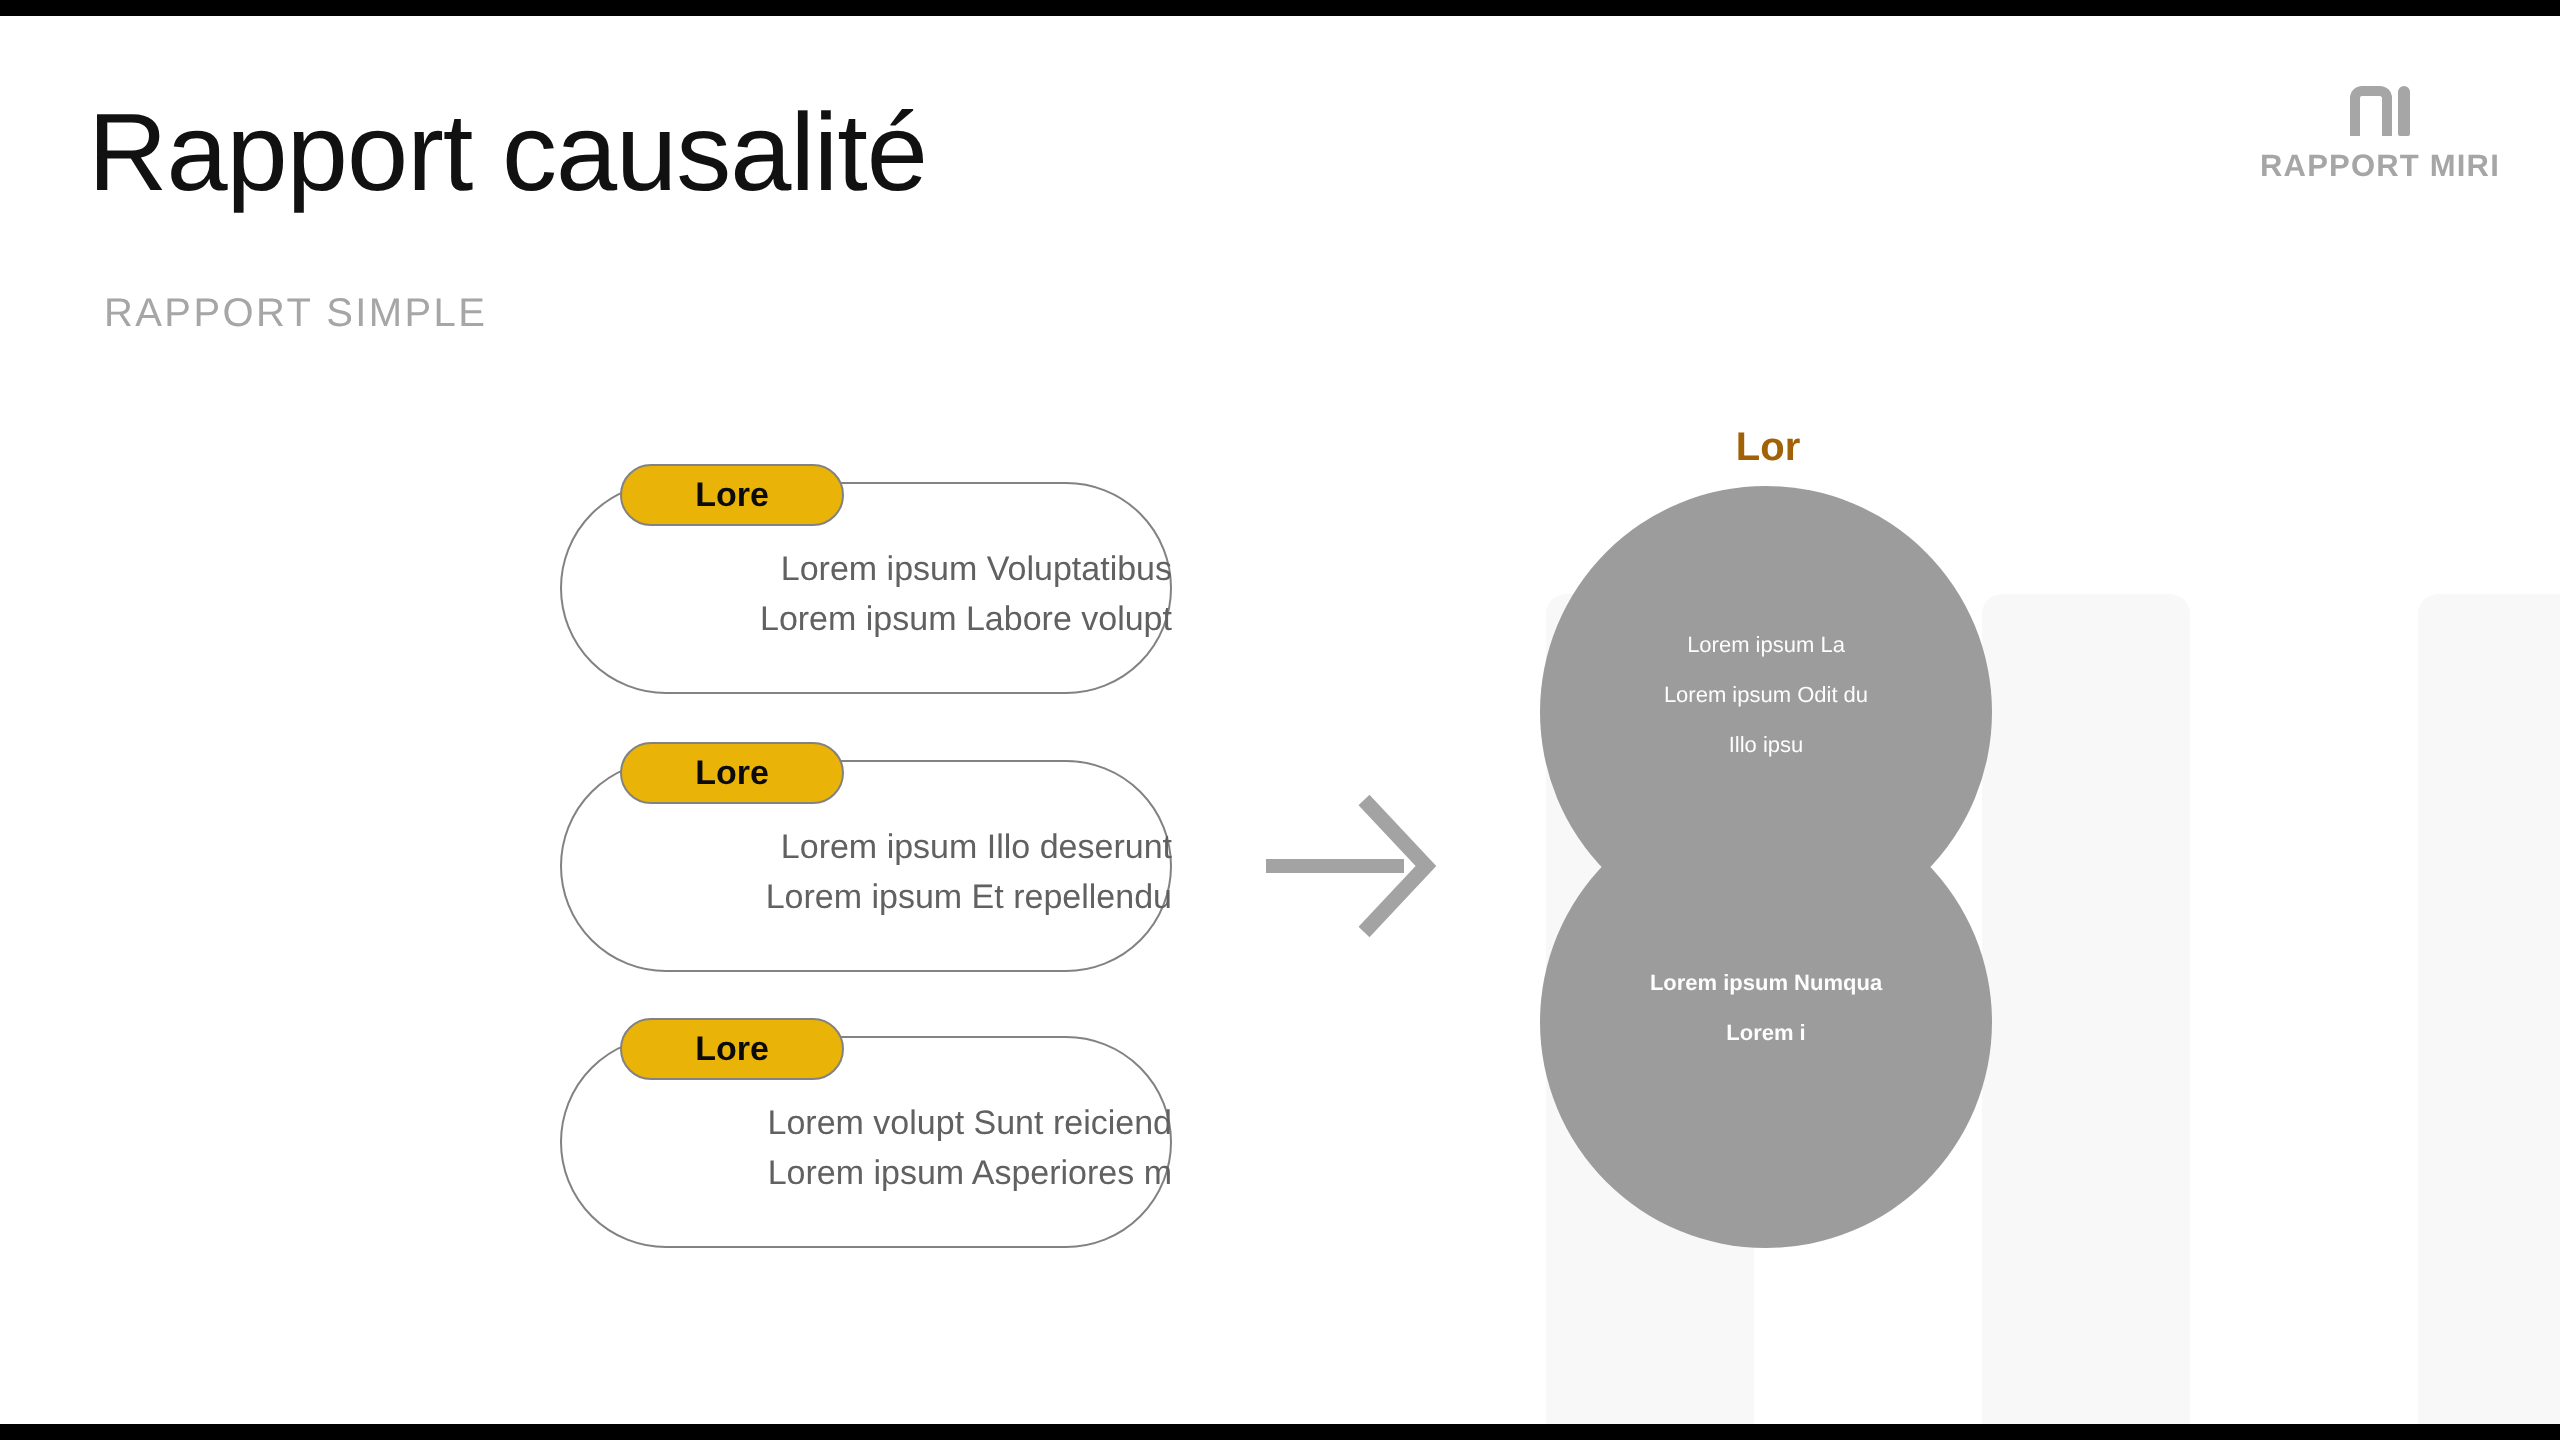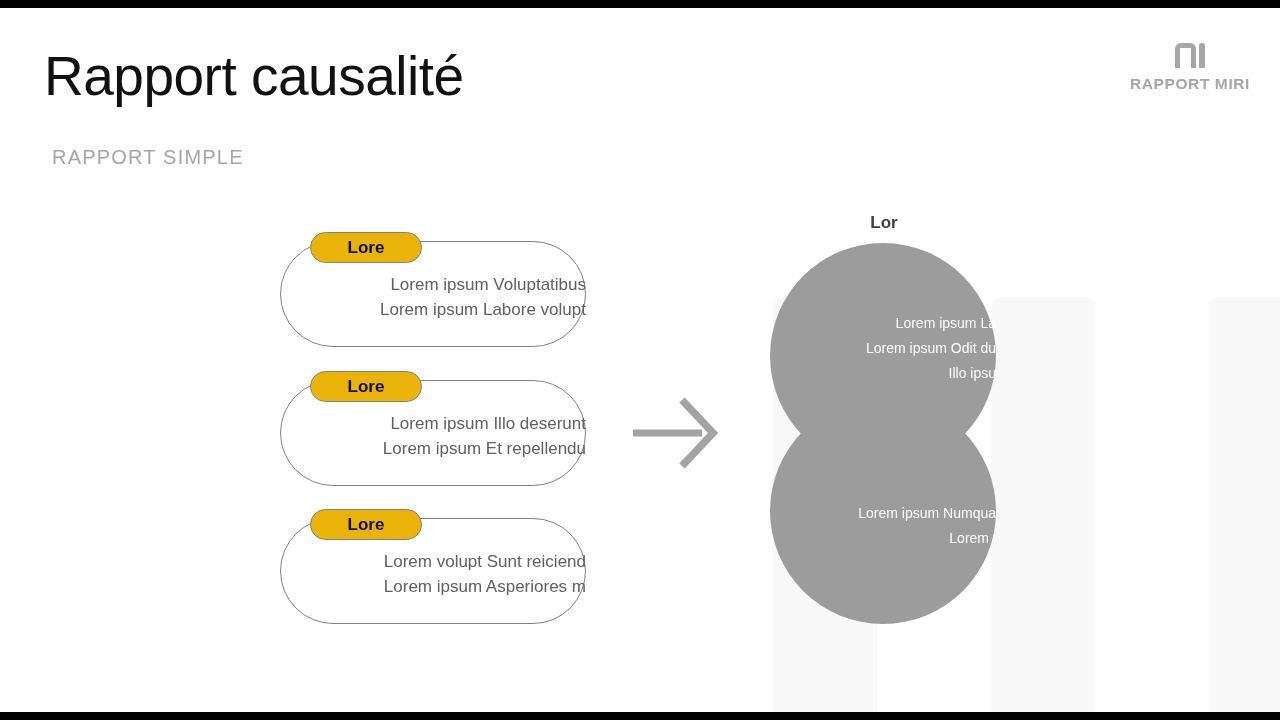--- a/index.html
+++ b/index.html
@@ -42,29 +42,29 @@
             display:flex;align-items:center;justify-content:center;
             font-size:17px;font-weight:700;color:#0b0b0b;z-index:2;}
   .pill-body{position:absolute;left:0;right:0;top:31px;text-align:right;
              font-size:17px;line-height:25px;color:var(--body-text,#616161);}
 
   
   .arrow{position:absolute;left:630px;top:394px;color:var(--arrow,#a3a3a3);}
 
   
   .effect-label{position:absolute;left:834px;top:213px;width:100px;text-align:center;
-                font-size:17px;font-weight:700;color:#404040;}
+                font-size:20px;font-weight:700;color:#a16207;}
   .circle{position:absolute;width:226px;height:226px;border-radius:50%;
           background:var(--circle-fill,#9c9c9c);}
   .circle.c1{left:770px;top:243px;}
   .circle.c2{left:770px;top:398px;}
-  .circle-text{position:absolute;left:0;right:0;text-align:right;
-               font-size:14px;line-height:25px;color:var(--circle-text,#fdfdfd);}
+  .circle-text{position:absolute;left:0;right:0;text-align:center;
+               font-size:11px;line-height:25px;color:var(--circle-text,#fdfdfd);}
   .circle.c1 .circle-text{top:68px;}
-  .circle.c2 .circle-text{top:103px;}
+  .circle.c2 .circle-text{top:82px;font-weight:bold;}
 </style>
 </head>
 <body>
 
 <div class="stage">
 
   <div class="letterbox top"></div>
 
   <div class="ghost g1"></div>
   <div class="ghost g2"></div>

